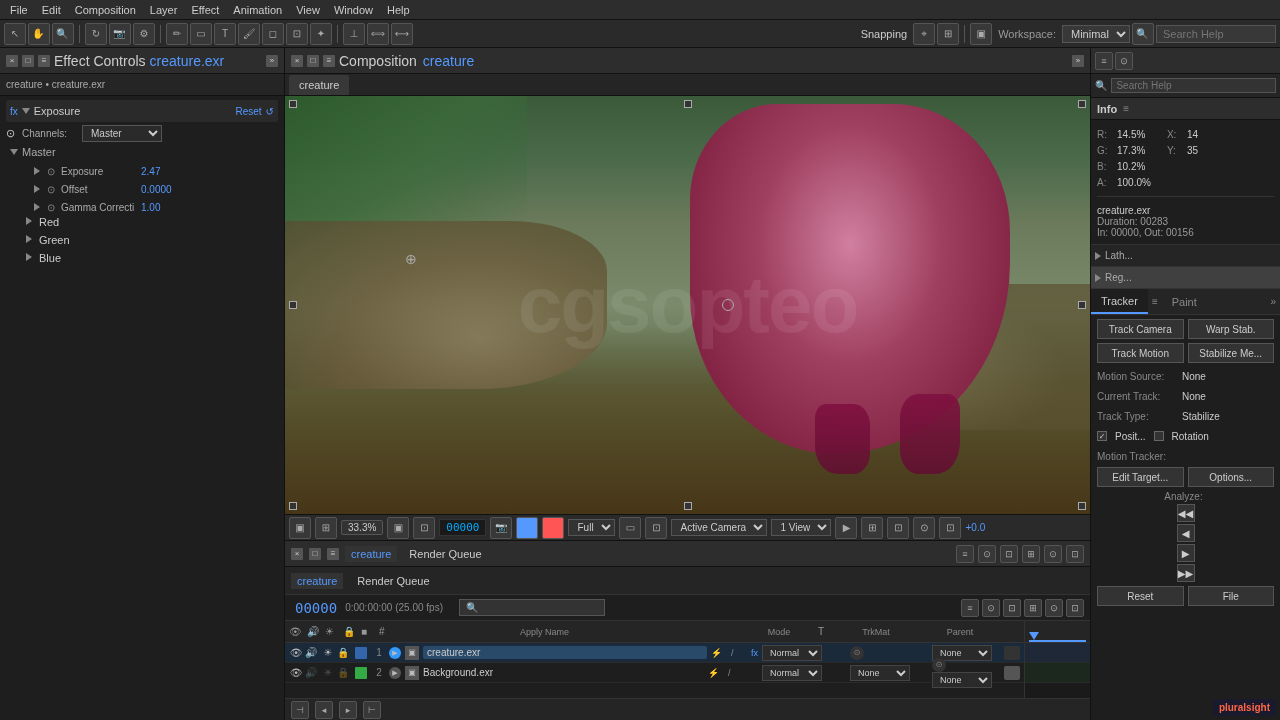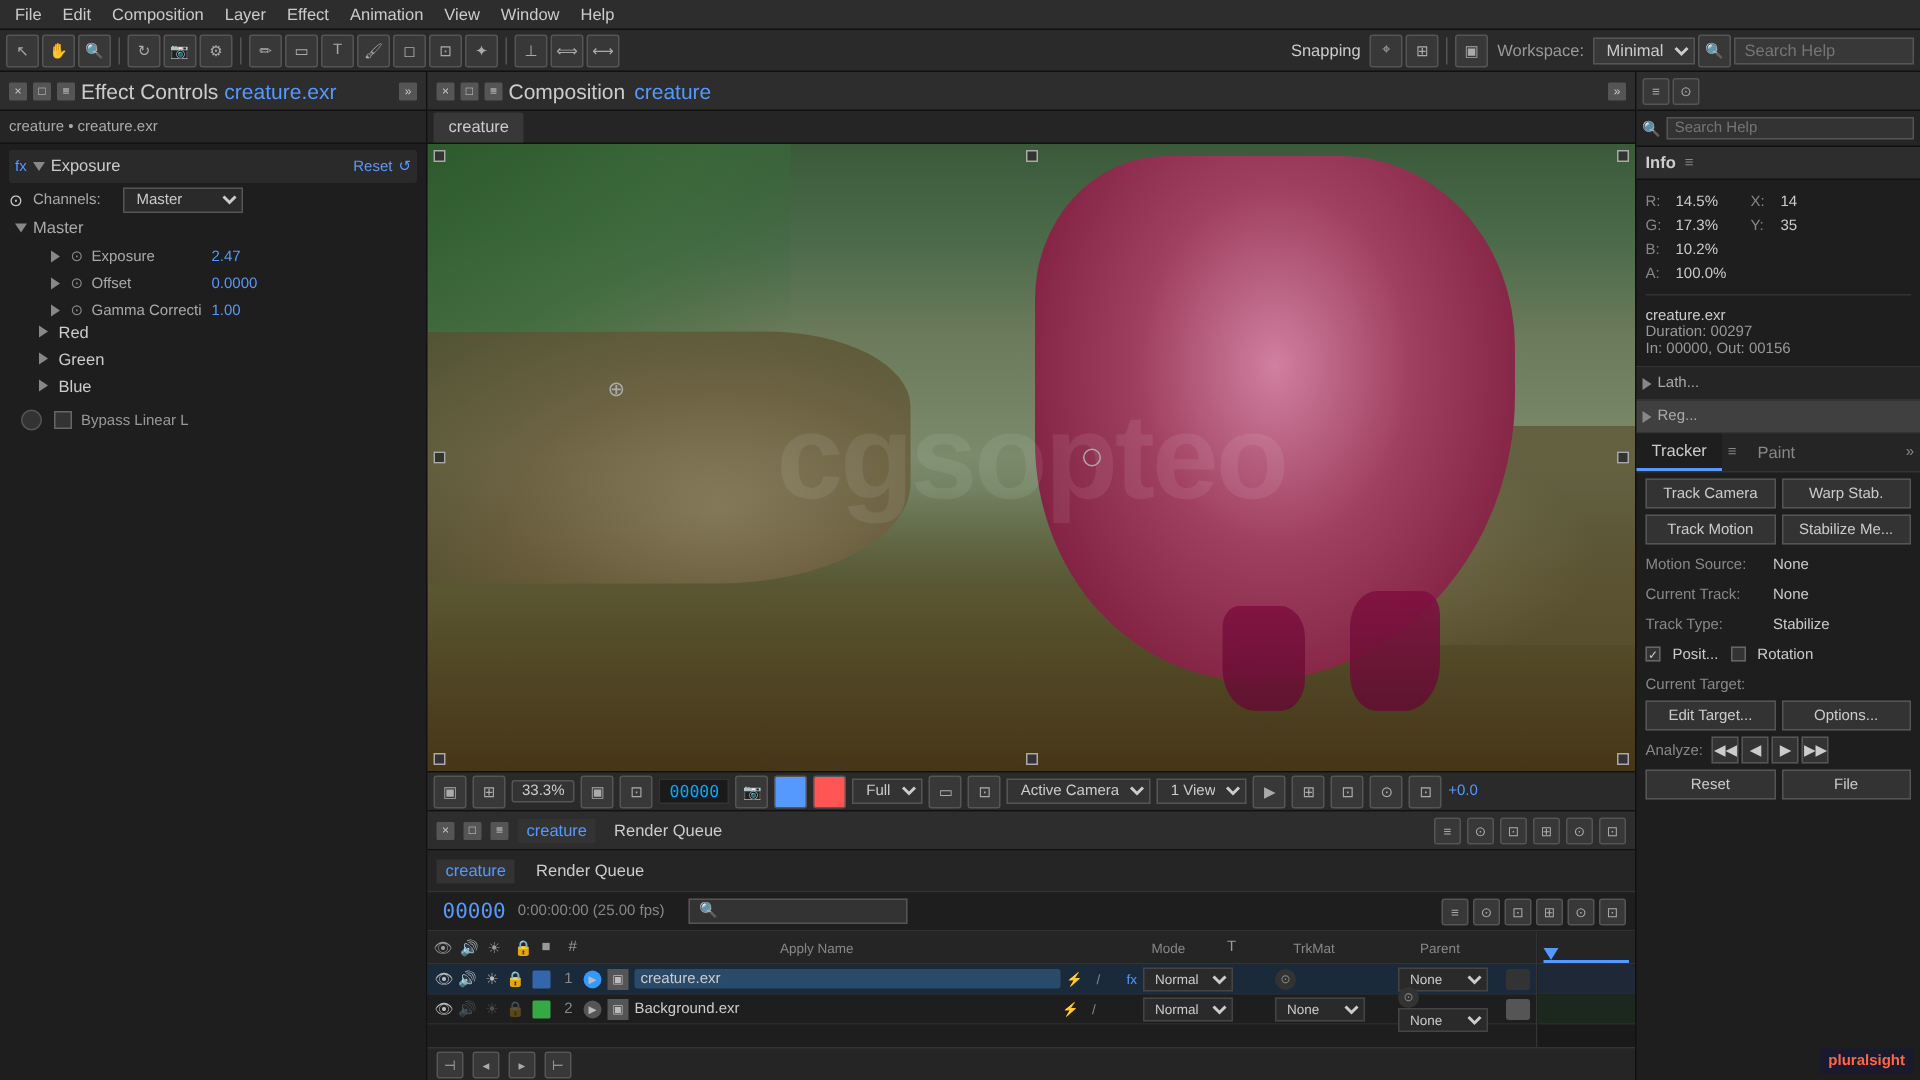--- a/index.html
+++ b/index.html
@@ -676,20 +676,21 @@
     }
     .tracker-check-label {
       font-size: 10px;
       color: #ccc;
     }
     .tracker-analyze-row {
       display: flex;
       align-items: center;
       gap: 2px;
       margin-top: 4px;
+      flex-direction: column;
     }
     .analyze-label {
       font-size: 10px;
       color: #888;
       margin-right: 4px;
     }
     .analyze-btn {
       width: 18px;
       height: 18px;
       background: #333;
@@ -885,25 +886,20 @@
         </div>
         <span>Green</span>
       </div>
       <div class="category-row">
         <div class="collapse-btn">
           <div class="triangle triangle-right"></div>
         </div>
         <span>Blue</span>
       </div>
 
-      <div class="checkbox-area">
-        <div style="width:14px;height:14px;background:#333;border:1px solid #555;border-radius:50%;margin-right:2px"></div>
-        <div class="checkbox"></div>
-        <span>Bypass Linear L</span>
-      </div>
     </div>
   </div>
 
   <div class="center-area">
 
     <div class="comp-panel">
       <div class="comp-header">
         <div class="panel-close-btn">×</div>
         <div class="panel-close-btn">□</div>
         <div class="panel-close-btn">≡</div>
@@ -1177,21 +1173,21 @@
           <div class="info-row">
             <span class="info-label">Y:</span>
             <span class="info-value">35</span>
           </div>
         </div>
       </div>
       <div style="margin-top:6px;border-top:1px solid #333;padding-top:4px">
         <div class="info-file">creature.exr</div>
         <div class="info-detail">
           <span>Duration:</span>
-          <span>00297</span>
+          <span>00283</span>
         </div>
         <div class="info-detail">In: 00000, Out: 00156</div>
       </div>
     </div>
 
     <div style="height:22px;background:#252525;display:flex;align-items:center;padding:0 4px;border-bottom:1px solid #333">
       <div class="triangle triangle-right" style="margin-right:4px"></div>
       <span style="font-size:10px;color:#aaa">Lath...</span>
     </div>
 
@@ -1233,21 +1229,21 @@
       </div>
 
       <div class="tracker-check-row">
         <div class="tracker-checkbox">✓</div>
         <span class="tracker-check-label">Posit...</span>
         <div class="tracker-checkbox"></div>
         <span class="tracker-check-label">Rotation</span>
       </div>
 
       <div class="tracker-prop-row">
-        <span class="tracker-prop-label">Current Target:</span>
+        <span class="tracker-prop-label">Motion Tracker:</span>
       </div>
 
       <div class="tracker-btn-row">
         <button class="tracker-btn">Edit Target...</button>
         <button class="tracker-btn">Options...</button>
       </div>
 
       <div class="tracker-analyze-row">
         <span class="analyze-label">Analyze:</span>
         <div class="analyze-btn">◀◀</div>

